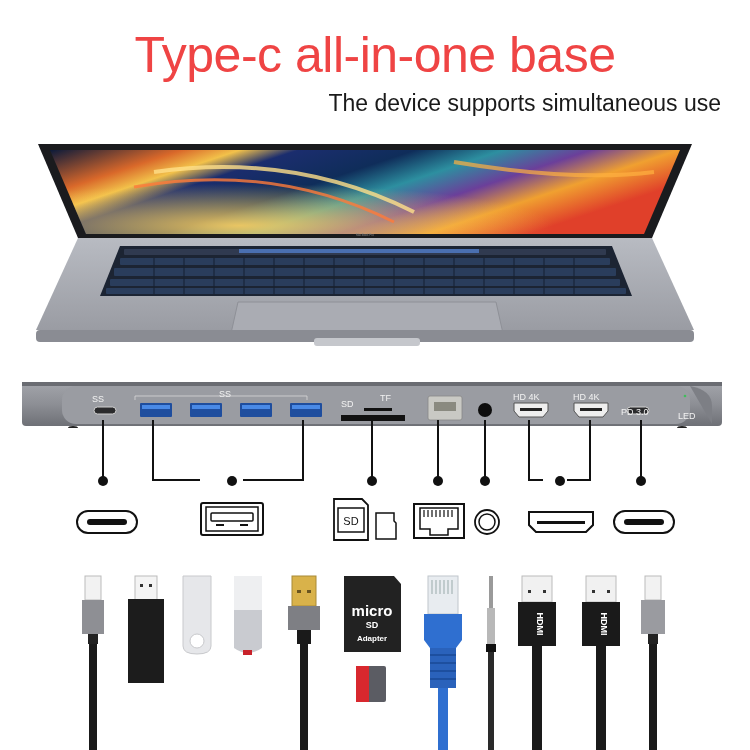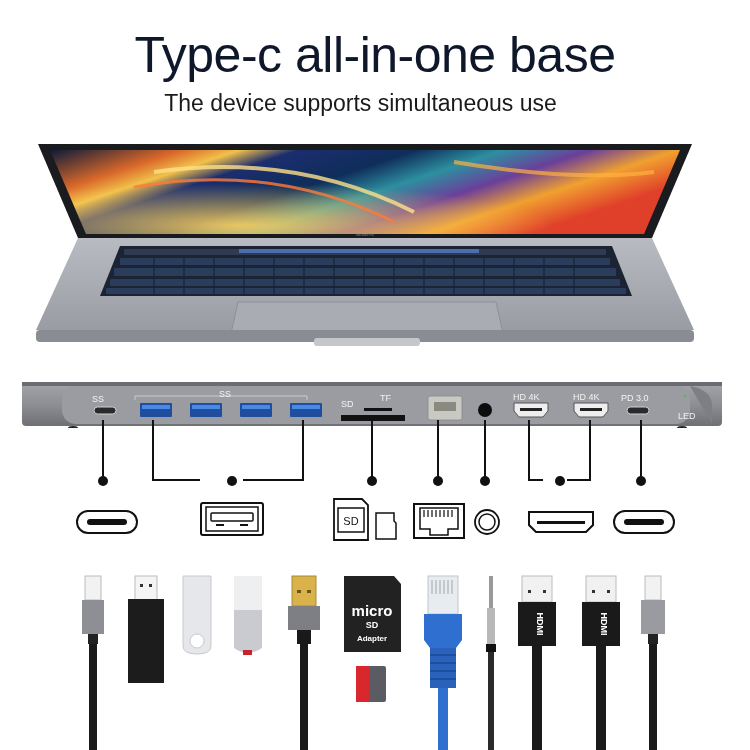--- a/index.html
+++ b/index.html
@@ -1,19 +1,19 @@
 <!DOCTYPE html>
 <html><head>
 <meta charset="utf-8">
 <style>
   html,body{margin:0;padding:0;background:#fff;}
   body{width:750px;height:750px;position:relative;overflow:hidden;font-family:"Liberation Sans",sans-serif;color:#111;}
   .abs{position:absolute;}
-  .title{left:0;width:750px;top:26px;text-align:center;font-size:50px;letter-spacing:-0.5px;color:#0f172a;}
-  .subtitle{left:0;width:721px;top:90px;text-align:center;font-size:23px;color:#1a1a1a;}
+  .title{left:0;width:750px;top:26px;text-align:center;font-size:50px;letter-spacing:-0.5px;color:#ef4444;}
+  .subtitle{left:0;width:721px;top:90px;text-align:right;font-size:23px;color:#1a1a1a;}
   
   .laptop{left:34px;top:142px;width:662px;height:208px;}
   
   .hub{left:22px;top:380px;width:684px;height:48px;}
   .lbl{position:absolute;font-size:9px;color:#f2f2f2;font-family:"Liberation Sans",sans-serif;white-space:nowrap;}
   
   .lines{left:0;top:420px;width:750px;height:70px;}
   .icons{left:0;top:495px;width:750px;height:50px;}
   .cables{left:0;top:570px;width:623px;height:180px;}
   svg text{font-family:"Liberation Sans",sans-serif;}
@@ -127,21 +127,21 @@
     <circle cx="663" cy="16" r="1.3" fill="#3fbf5a"></circle>
 
     <path d="M668 6 Q690 10 690 26 V44" fill="#7d7f85"></path>
   </svg>
   <span class="lbl" style="left:70px;top:14px;">SS</span>
   <span class="lbl" style="left:197px;top:9px;">SS</span>
   <span class="lbl" style="left:319px;top:19px;">SD</span>
   <span class="lbl" style="left:358px;top:13px;">TF</span>
   <span class="lbl" style="left:491px;top:12px;">HD 4K</span>
   <span class="lbl" style="left:551px;top:12px;">HD 4K</span>
-  <span class="lbl" style="left:599px;top:13px;">PD 3.0</span>
+  <span class="lbl" style="left:599px;top:27px;">PD 3.0</span>
   <span class="lbl" style="left:656px;top:31px;">LED</span>
 </div>
 
 <div class="abs lines">
   <svg width="750" height="70" viewBox="0 0 750 70">
     <g stroke="#111" stroke-width="2" fill="none">
       <path d="M103 0 V60"></path>
       <path d="M153 0 V60 H200 M243 60 H303 V0"></path>
       <path d="M372 0 V60"></path>
       <path d="M438 0 V60"></path>

